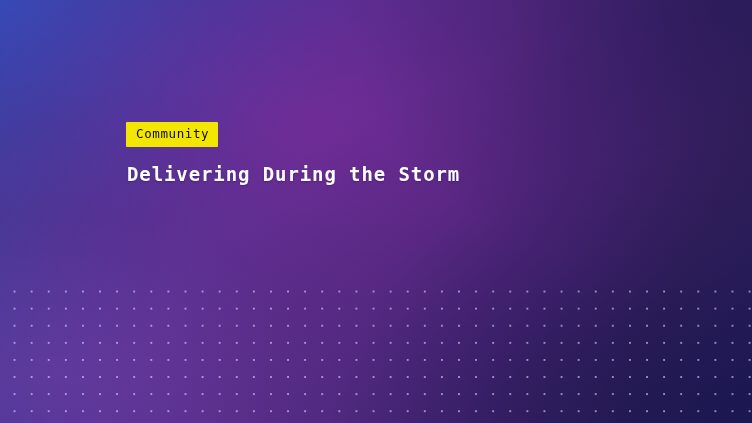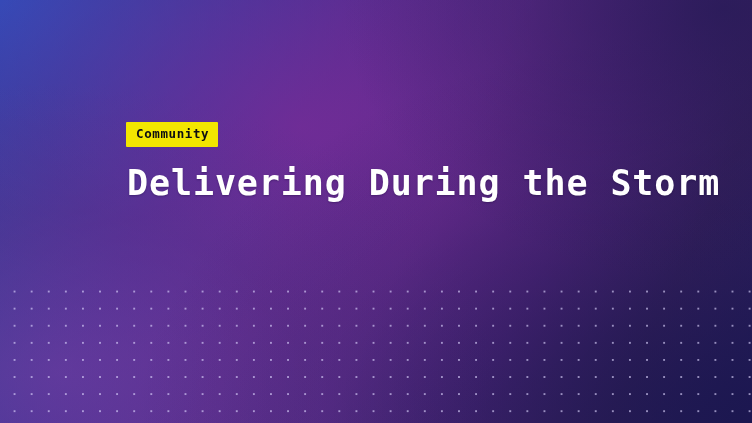--- a/index.html
+++ b/index.html
@@ -94,31 +94,31 @@
     position: absolute;
     left: 126px;
     top: 122px;
     right: 40px;
   }
   .badge {
     display: inline-block;
     background: #f3e600;
     color: #0d0d12;
     font-size: 12.5px;
-    font-weight: 700;
+    font-weight: 400;
     letter-spacing: 0.6px;
     line-height: 1;
     padding: 6px 9px 6px 10px;
     border-radius: 1px;
     white-space: nowrap;
   }
   .headline {
     margin: 16px 0 0 1px;
     color: #ffffff;
-    font-size: 35px;
+    font-size: 19px;
     font-weight: 700;
     letter-spacing: 0.9px;
     line-height: 1.18;
     white-space: nowrap;
     text-shadow: 0 1px 2px rgba(20,10,50,0.32);
   }
 </style>
 </head>
 <body>
 

